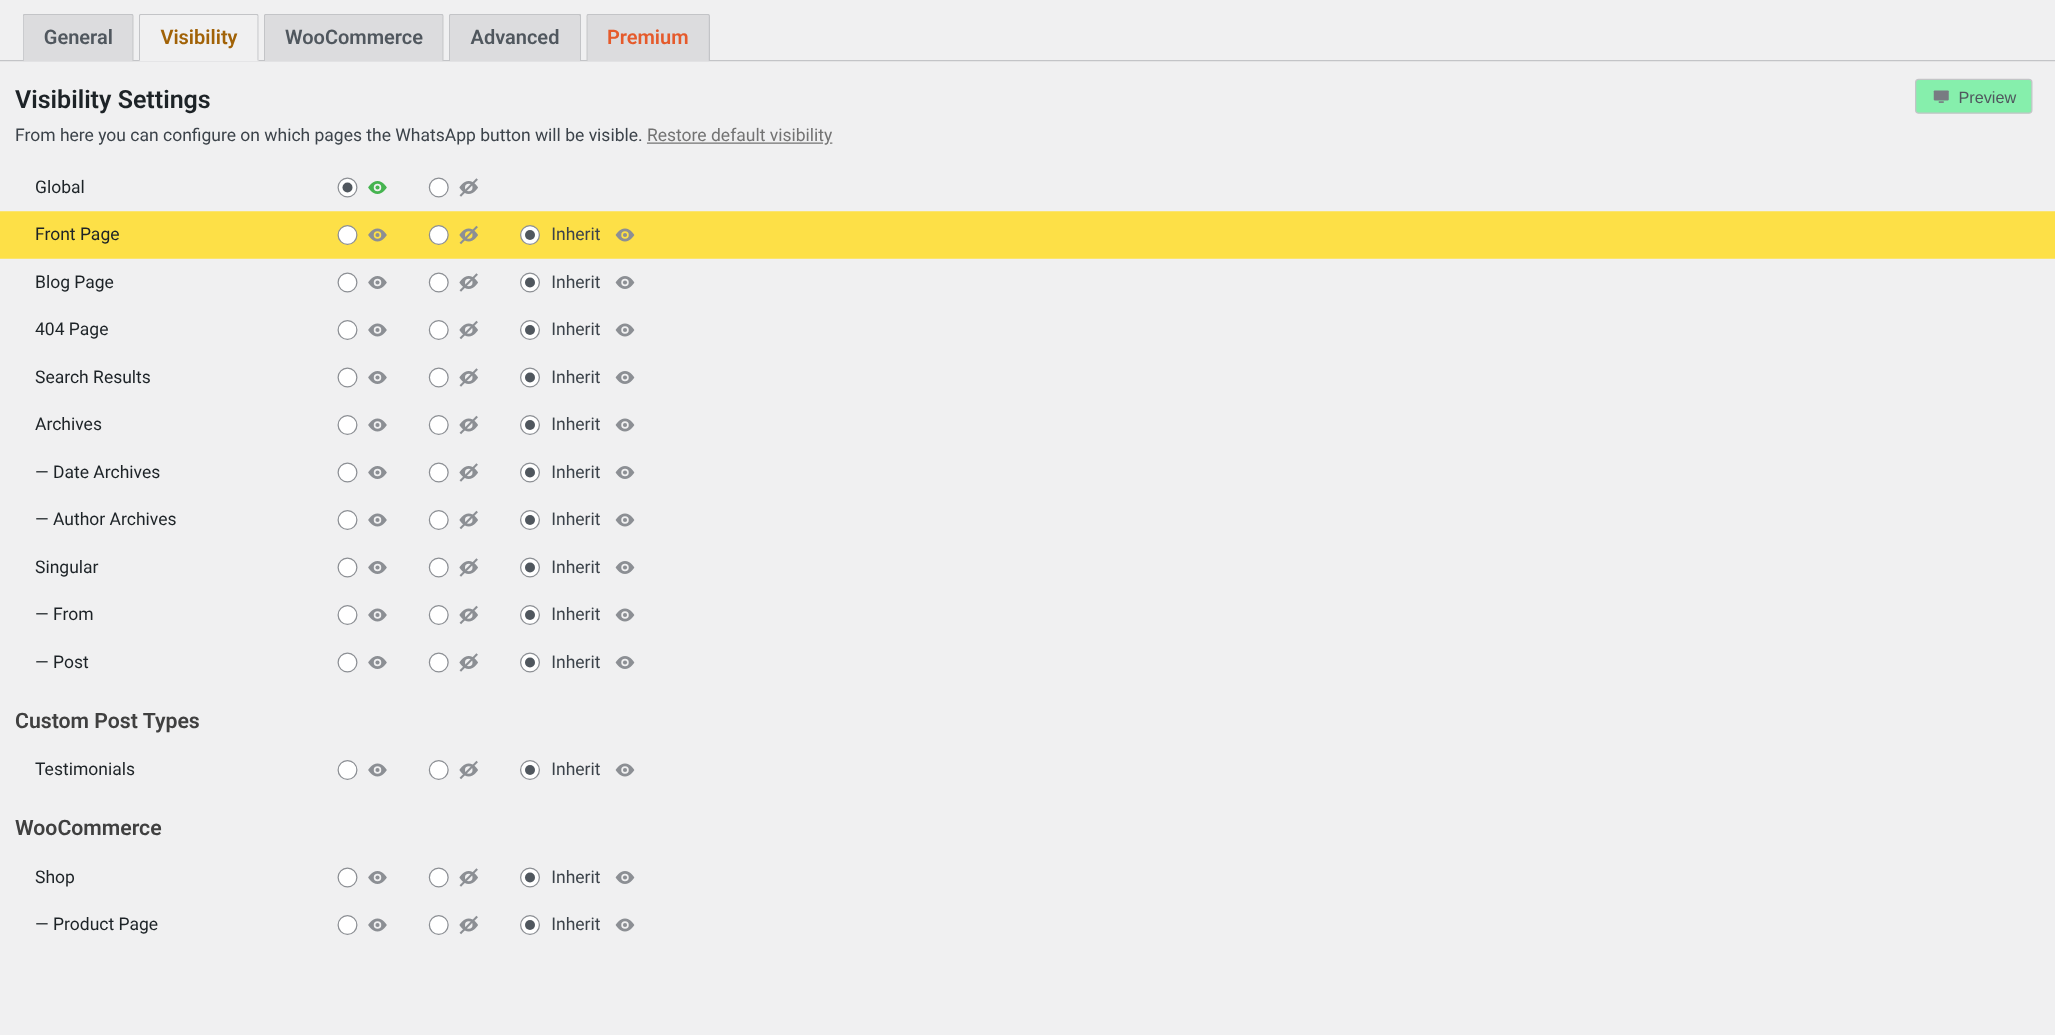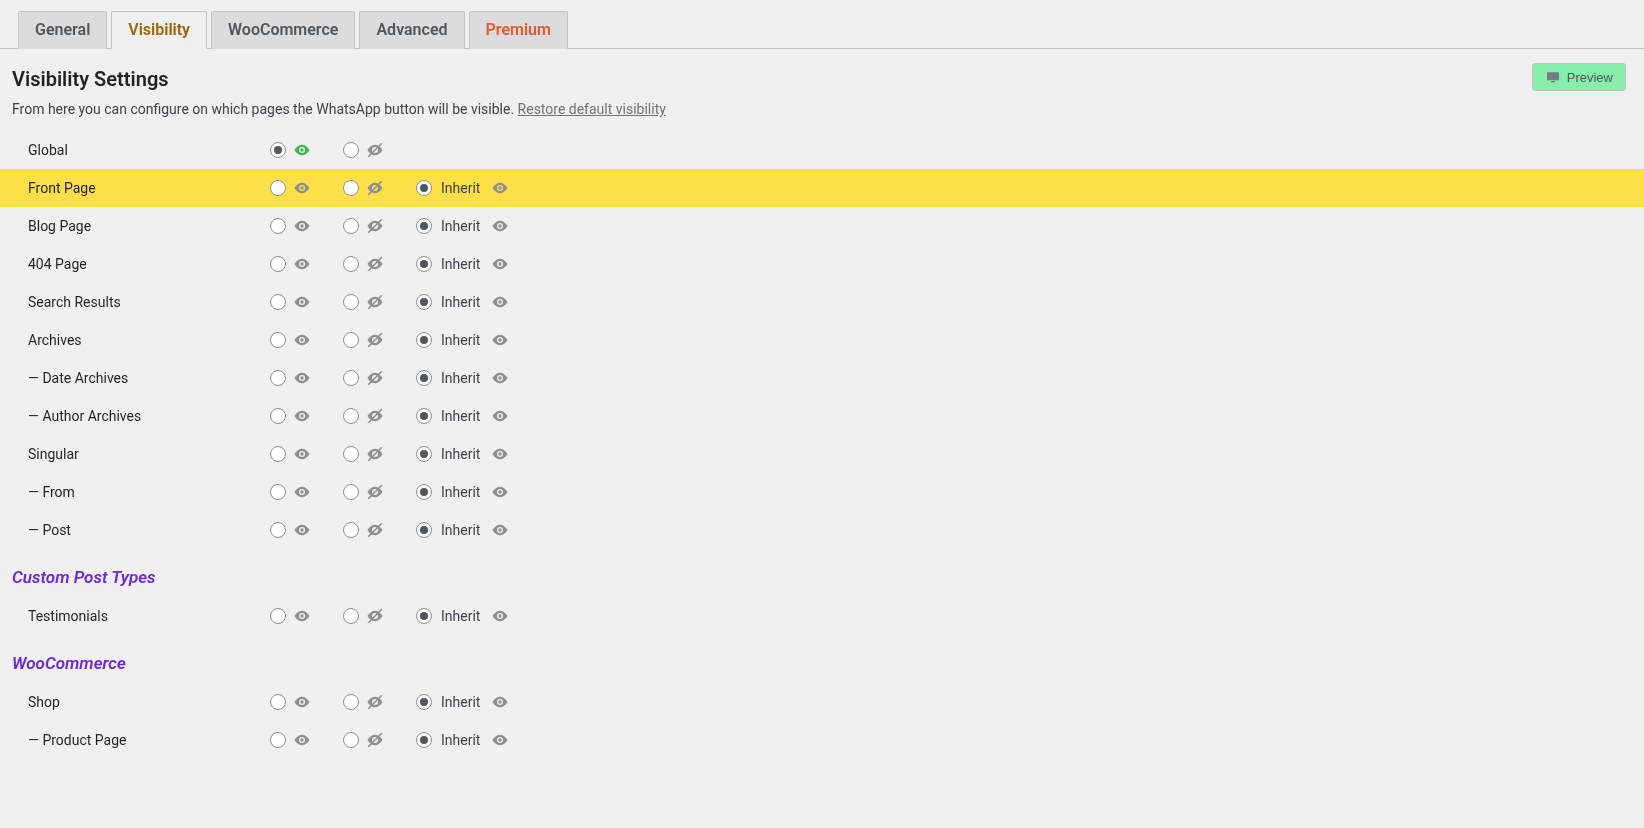--- a/index.html
+++ b/index.html
@@ -62,22 +62,21 @@
   .desc {
     padding: 4px 12px 14px;
     font-size: 14px;
     color: #3c434a;
   }
   .desc a { color: #737373; text-decoration: underline; }
   .section-title {
     font-size: 17px;
     font-weight: 600;
     padding: 18px 12px 10px;
-    color: #6d28d9;
-    font-style: italic;
+    color: #404040;
   }
   .row {
     display: flex;
     align-items: center;
     padding: 9px 0 9px 28px;
     min-height: 38px;
   }
   .row.highlight { background: #fde047; }
   .row .label {
     width: 242px;

